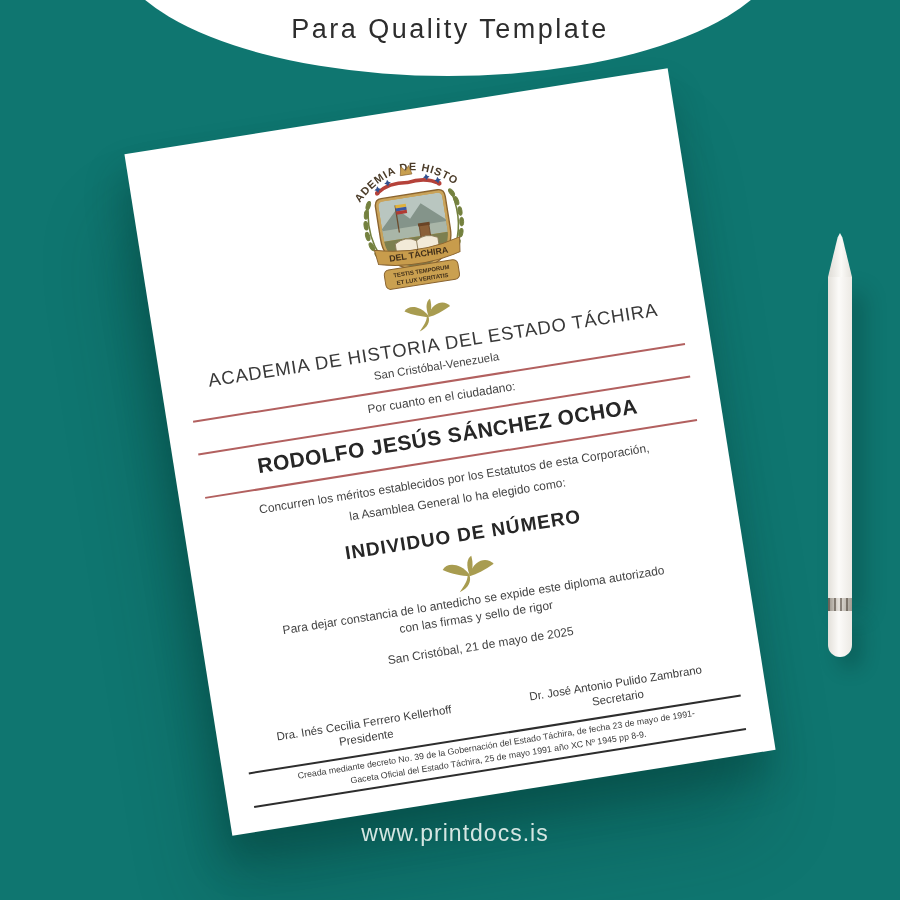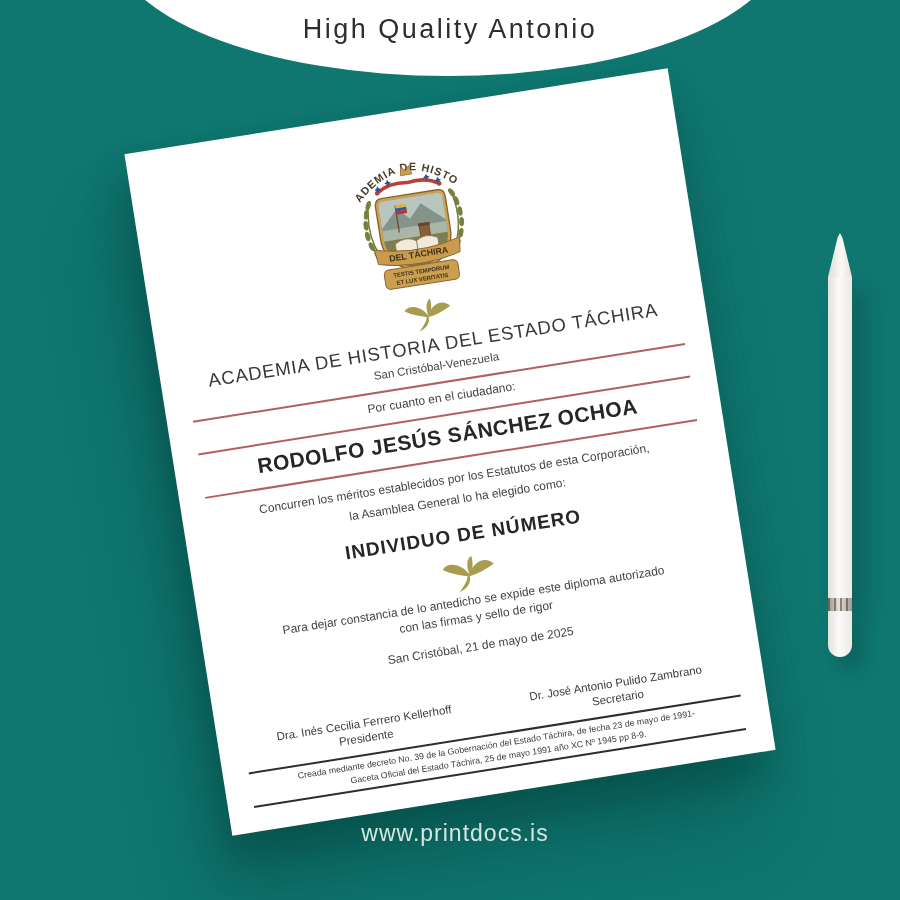--- a/index.html
+++ b/index.html
@@ -69,21 +69,21 @@
     position:absolute;left:0;top:820px;width:910px;text-align:center;
     font-size:23px;letter-spacing:1px;color:#d5e6e2;
   }
 </style>
 </head>
 <body>
 
 <div class="stage">
 
   <div class="blob"></div>
-  <div class="banner-title">High Quality Antonio</div>
+  <div class="banner-title">Para Quality Template</div>
 
   <div class="paper">
 
     <svg class="emblem" width="128" height="152" viewBox="0 0 130 155">
       <defs>
         <path id="arch" d="M 16 52 Q 65 6 114 52" fill="none"></path>
         <clipPath id="shieldClip">
           <path d="M38,56 L92,56 Q98,56 98,62 L98,94 Q98,121 65,129 Q32,121 32,94 L32,62 Q32,56 38,56 Z"></path>
         </clipPath>
       </defs>

